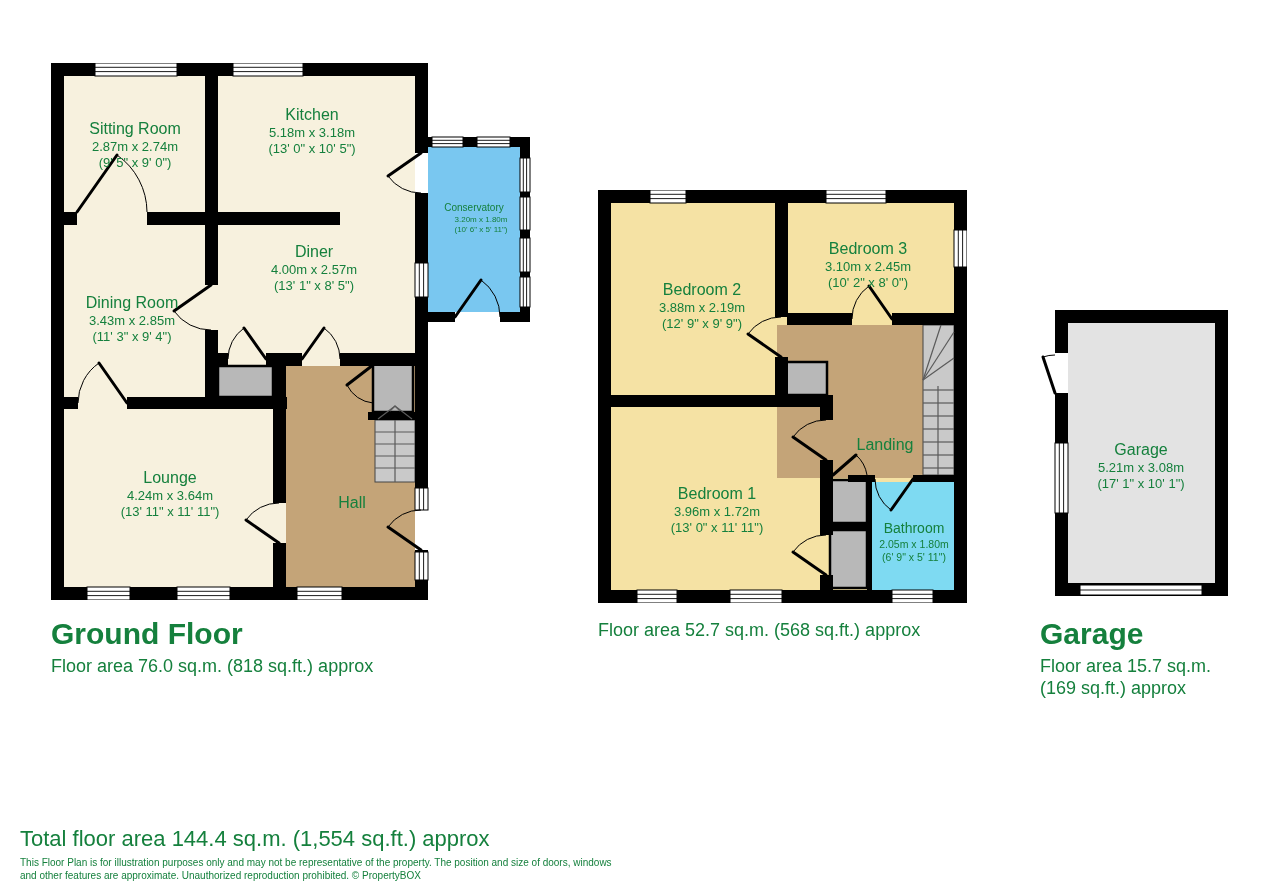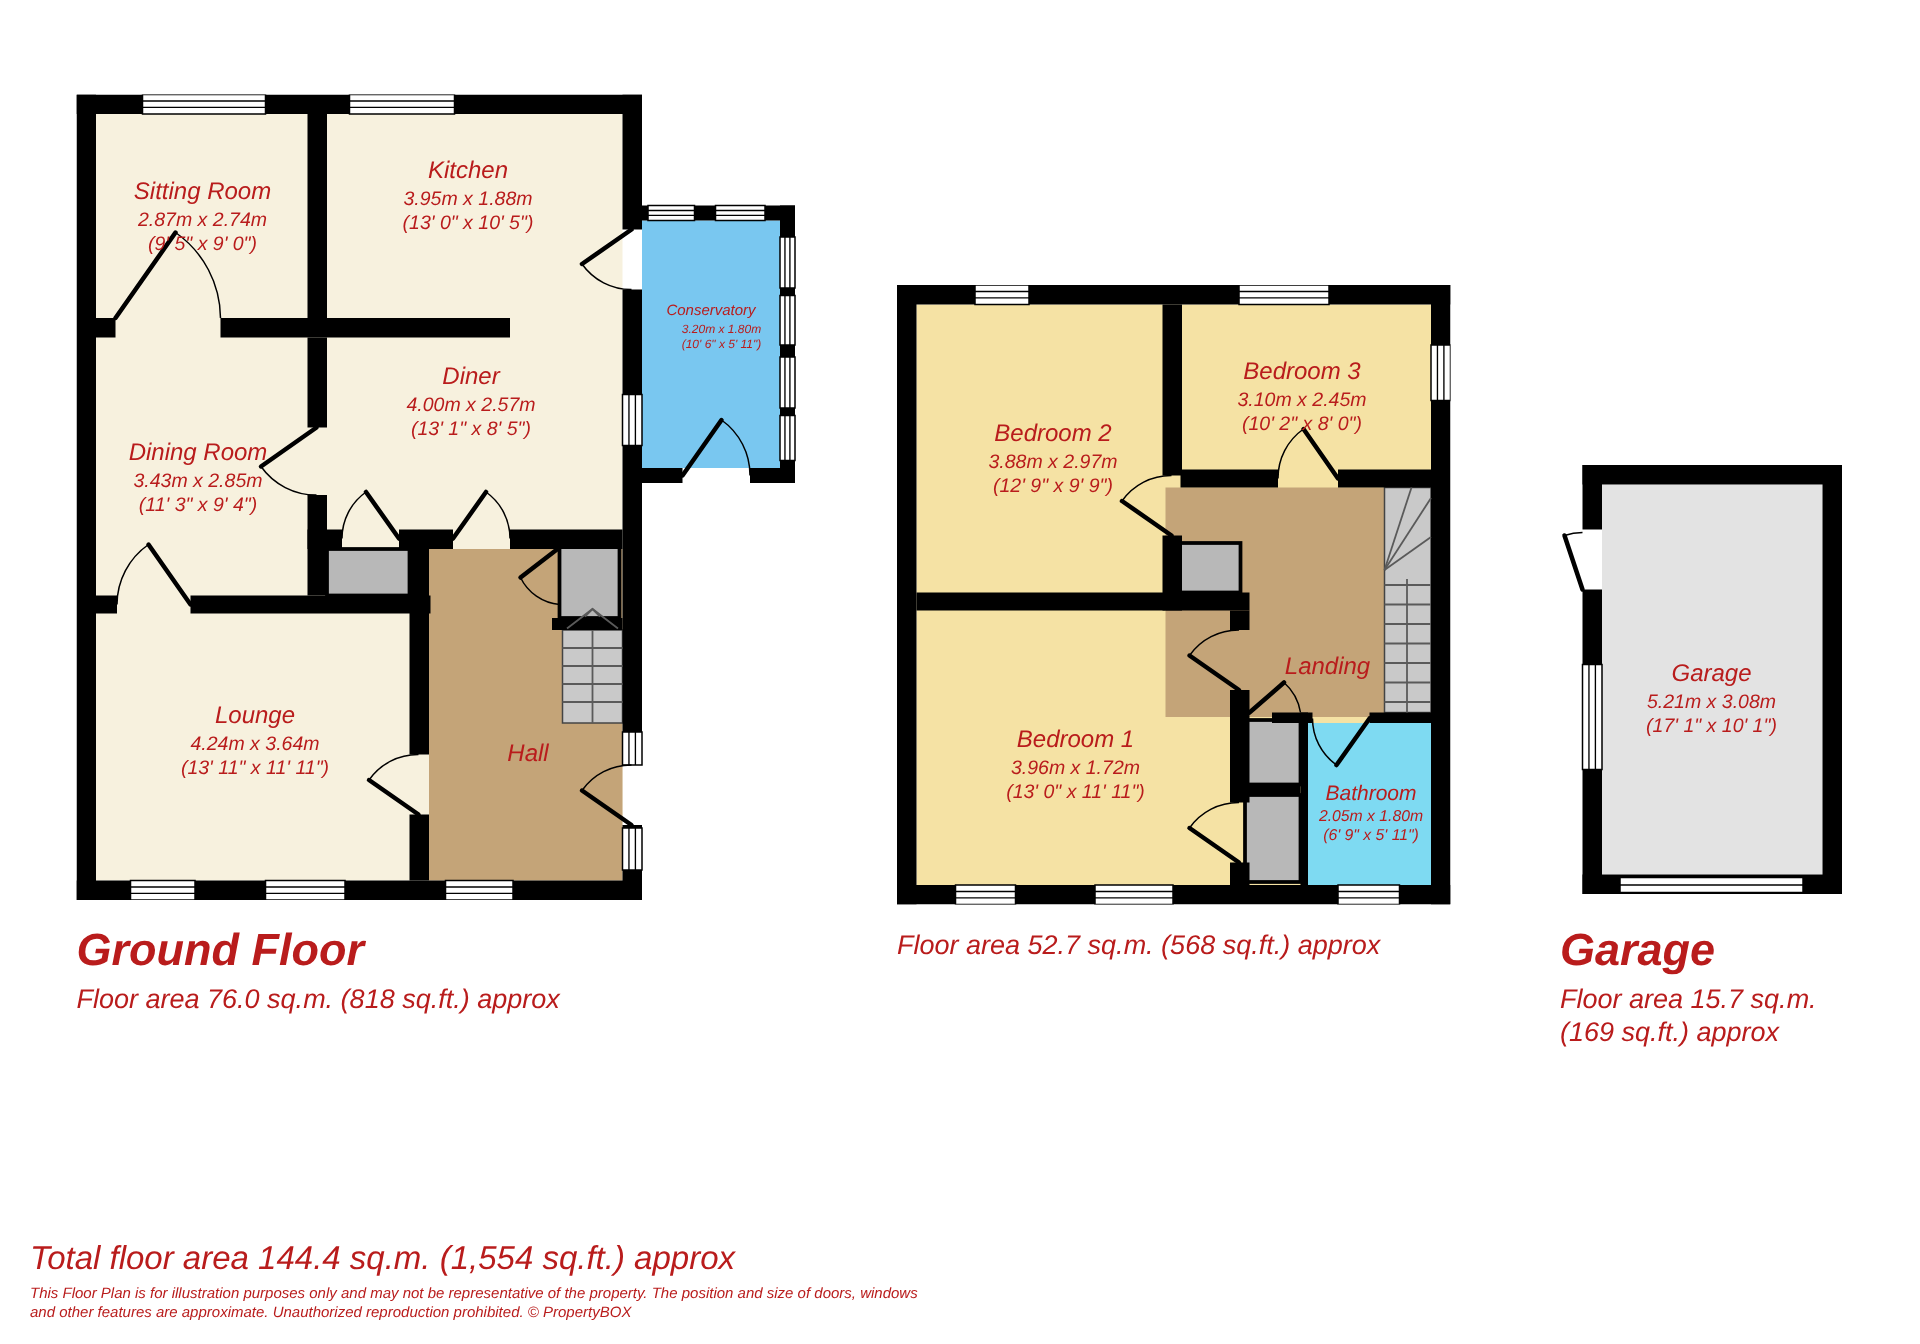--- a/index.html
+++ b/index.html
@@ -1,17 +1,17 @@
 <!DOCTYPE html>
 <html style="--wall: #000000; --ground_room: #F7F1DE; --first_room: #F5E2A4; --hall: #C4A478; --conservatory: #79C7F0; --bathroom: #7EDAF2; --cupboard: #B8B8B8; --stairs: #C9C9C9; --garage_floor: #E3E3E3;"><head>
 <meta charset="utf-8">
 <style>
   html,body{margin:0;padding:0;background:#fff;}
   .page{position:relative;width:1280px;height:896px;background:#fff;overflow:hidden;
-        font-family:"Liberation Sans", sans-serif;color:#b91c1c;font-style:italic;}
+        font-family:"Liberation Sans", sans-serif;color:#15803d;}
   .plan{position:absolute;}
   .plan svg{display:block;}
   .room-label{position:absolute;transform:translate(-50%,-50%);text-align:center;white-space:nowrap;}
   .room-name{font-size:16px;line-height:1.25;}
   .room-dim{font-size:13px;line-height:1.25;}
   .room-label.small .room-name{font-size:10px;}
   .room-label.small .room-dim{font-size:8px;margin-left:14px;}
   .room-label.mid .room-name{font-size:14px;}
   .room-label.mid .room-dim{font-size:10.5px;}
   .caption{position:absolute;}
@@ -158,21 +158,21 @@
           <path d="M 339 348 L 344 343 L 349 348"></path>
       </g>
     </svg>
     <div class="room-label" style="left:84px;top:82px;">
       <div class="room-name">Sitting Room</div>
       <div class="room-dim">2.87m x 2.74m</div>
       <div class="room-dim">(9' 5" x 9' 0")</div>
     </div>
     <div class="room-label" style="left:261px;top:68px;">
       <div class="room-name">Kitchen</div>
-      <div class="room-dim">3.95m x 1.88m</div>
+      <div class="room-dim">5.18m x 3.18m</div>
       <div class="room-dim">(13' 0" x 10' 5")</div>
     </div>
     <div class="room-label" style="left:81px;top:256px;">
       <div class="room-name">Dining Room</div>
       <div class="room-dim">3.43m x 2.85m</div>
       <div class="room-dim">(11' 3" x 9' 4")</div>
     </div>
     <div class="room-label" style="left:263px;top:205px;">
       <div class="room-name">Diner</div>
       <div class="room-dim">4.00m x 2.57m</div>
@@ -266,21 +266,21 @@
         <line x1="325" y1="226" x2="356" y2="226"></line>
           <line x1="325" y1="239" x2="356" y2="239"></line>
         <line x1="325" y1="252" x2="356" y2="252"></line>
           <line x1="325" y1="265" x2="356" y2="265"></line>
         <line x1="325" y1="278" x2="356" y2="278"></line>
           <line x1="340" y1="196" x2="340" y2="285"></line>
       </g>
     </svg>
     <div class="room-label" style="left:104px;top:116px;">
       <div class="room-name">Bedroom 2</div>
-      <div class="room-dim">3.88m x 2.97m</div>
+      <div class="room-dim">3.88m x 2.19m</div>
       <div class="room-dim">(12' 9" x 9' 9")</div>
     </div>
     <div class="room-label" style="left:270px;top:75px;">
       <div class="room-name">Bedroom 3</div>
       <div class="room-dim">3.10m x 2.45m</div>
       <div class="room-dim">(10' 2" x 8' 0")</div>
     </div>
     <div class="room-label" style="left:119px;top:320px;">
       <div class="room-name">Bedroom 1</div>
       <div class="room-dim">3.96m x 1.72m</div>

